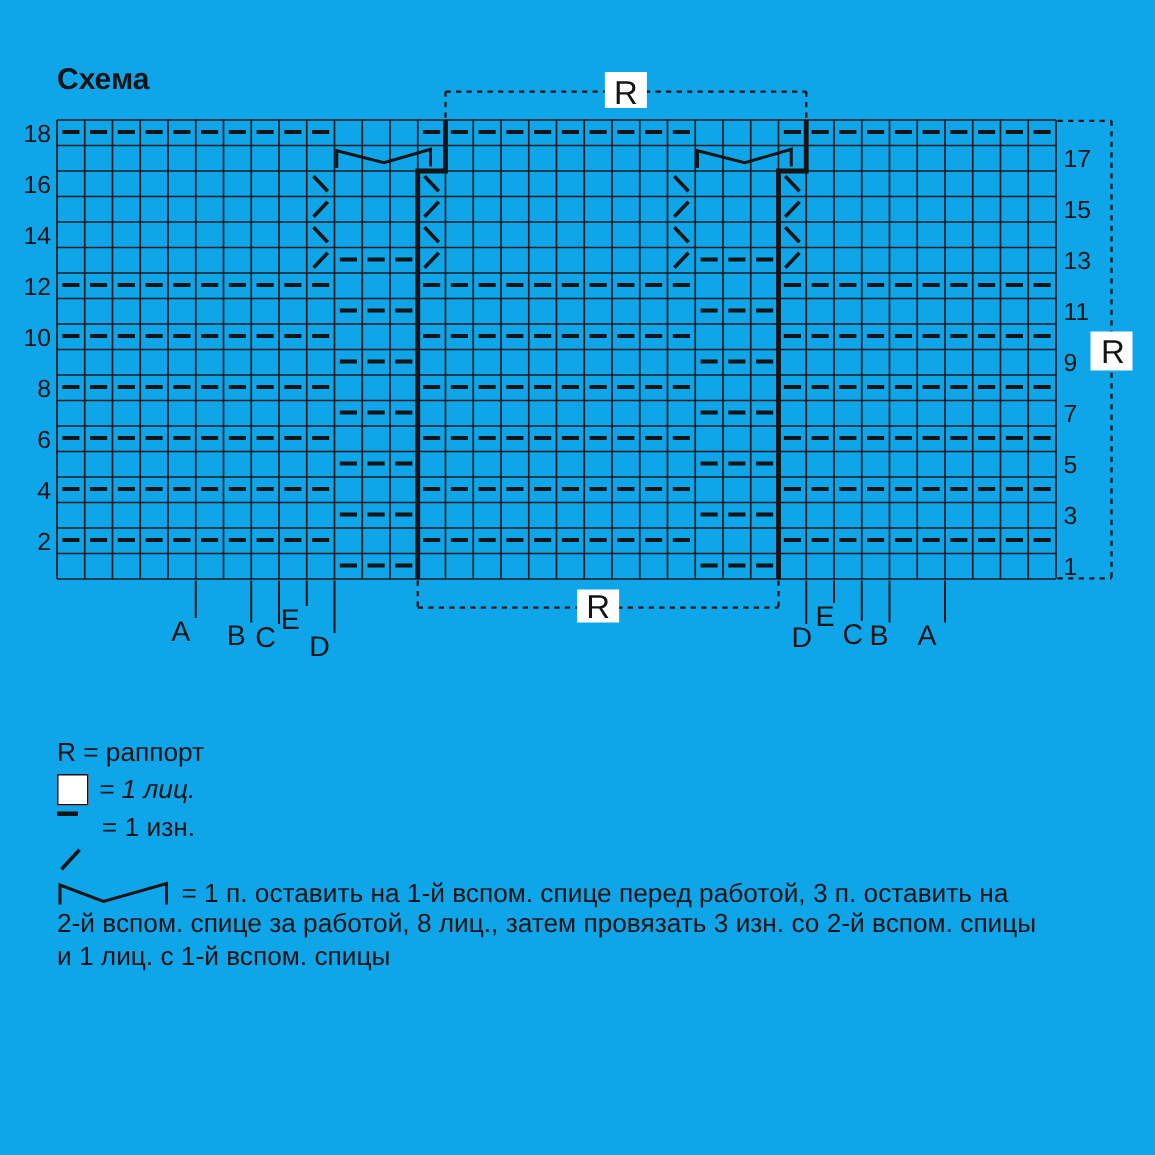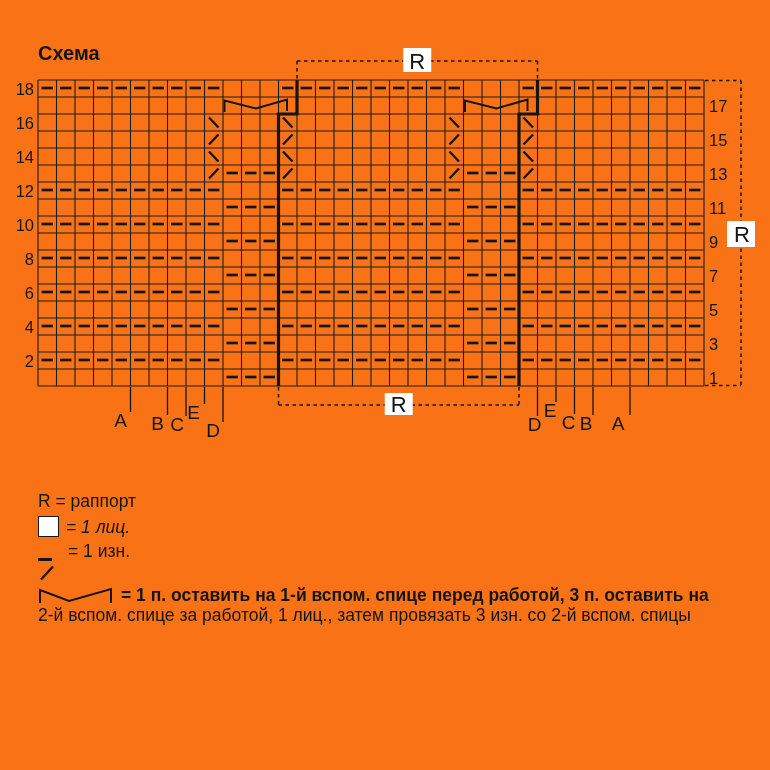--- a/index.html
+++ b/index.html
@@ -1,29 +1,29 @@
 <!DOCTYPE html>
 <html><head>
 <meta charset="utf-8">
 <style>
   html,body{margin:0;padding:0;background:#ffffff;}
   body{width:770px;height:770px;position:relative;font-family:"Liberation Sans",sans-serif;color:#141414;}
-  .sheet{position:absolute;inset:0;background:#f97316;}
+  .sheet{position:absolute;inset:0;background:#0ea5e9;}
   .chart-title{position:absolute;left:38px;top:42px;font-size:20px;font-weight:bold;margin:0;}
   #chart{position:absolute;left:0;top:0;}
   .legend{position:absolute;left:38px;top:491px;width:715px;}
   .legend-title{font-size:18px;font-weight:bold;height:21px;margin-bottom:4px;}
-  .li{display:flex;align-items:flex-end;gap:7px;font-size:17.5px;line-height:20px;}
+  .li{display:flex;align-items:flex-start;gap:7px;font-size:17.5px;line-height:20px;}
   .li.mb5{margin-bottom:5px;}
   .li.mb4{margin-bottom:4px;font-style:italic;}
   .li.mb3{margin-bottom:3px;gap:16px;}
   .g-box{display:inline-block;width:19px;height:19px;border:1.6px solid #141414;background:#fff;flex:0 0 auto;}
   .g-dash{display:inline-block;width:14px;height:2.8px;background:#141414;flex:0 0 auto;}
   .g-svg{flex:0 0 auto;display:block;}
-  .cable-item{align-items:flex-end;font-weight:bold;}
+  .cable-item{align-items:flex-end;}
   .cable-item .g-svg{margin-top:1px;}
   .cont{font-size:17.5px;line-height:21.5px;}
 </style>
 </head>
 <body>
 
 <div class="sheet">
 
   <h1 class="chart-title">Схема</h1>
 
@@ -453,16 +453,17 @@
       </svg>
     </div>
 
 
     <div class="li cable-item">
       <svg class="g-svg" width="76" height="19">
         <polyline points="2,17 2,4 31,15 73,3 73,17" fill="none" stroke="#141414" stroke-width="2"></polyline>
       </svg>
       <span>= 1 п. оставить на 1-й вспом. спице перед работой, 3 п. оставить на</span>
     </div>
-    <div class="cont">2-й вспом. спице за работой, 1 лиц., затем провязать 3 изн. со 2-й вспом. спицы</div>
+    <div class="cont">2-й вспом. спице за работой, 8 лиц., затем провязать 3 изн. со 2-й вспом. спицы</div>
+    <div class="cont">и 1 лиц. с 1-й вспом. спицы</div>
   </div>
 
 </div>
 
 </body></html>

